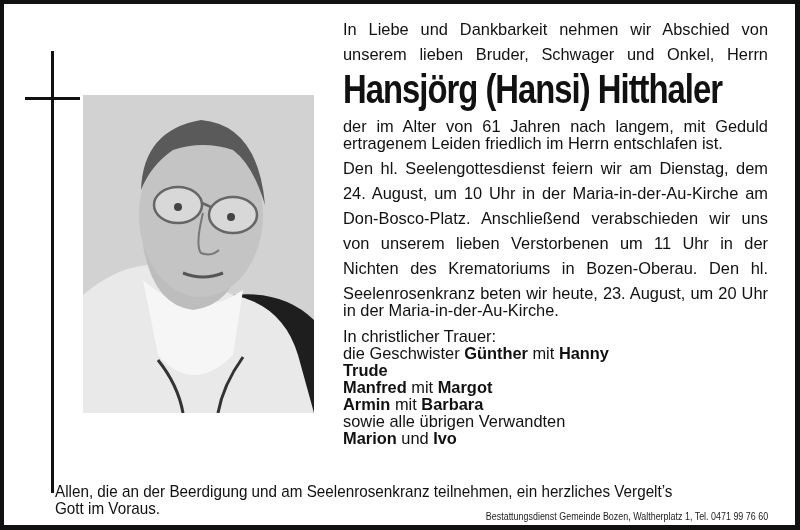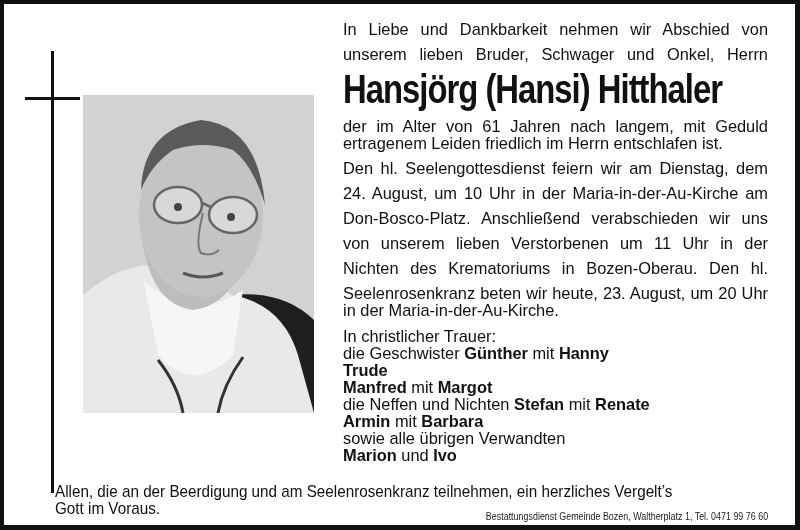--- a/index.html
+++ b/index.html
@@ -77,21 +77,20 @@
     <div class="just">von unserem lieben Verstorbenen um 11 Uhr in der</div>
     <div class="just">Nichten des Krematoriums in Bozen-Oberau. Den hl.</div>
     <div class="just">Seelenrosenkranz beten wir heute, 23. August, um 20 Uhr</div>
     <div>in der Maria-in-der-Au-Kirche.</div>
   </div>
   <div class="mourn">
     <div>In christlicher Trauer:</div>
     <div><span>die Geschwister </span><b>Günther</b><span> mit </span><b>Hanny</b></div>
     <div><b>Trude</b></div>
     <div><b>Manfred</b><span> mit </span><b>Margot</b></div>
-    <div><span>die Neffen und Nichten </span><b>Stefan</b><span> mit </span><b>Renate</b></div>
     <div><b>Armin</b><span> mit </span><b>Barbara</b></div>
     <div>sowie alle übrigen Verwandten</div>
     <div><b>Marion</b><span> und </span><b>Ivo</b></div>
   </div>
 </div>
 
 <div class="thanks">
   <div class="l1">Allen, die an der Beerdigung und am Seelenrosenkranz teilnehmen, ein herzliches Vergelt’s</div>
   <div class="l2">Gott im Voraus.</div>
 </div>

